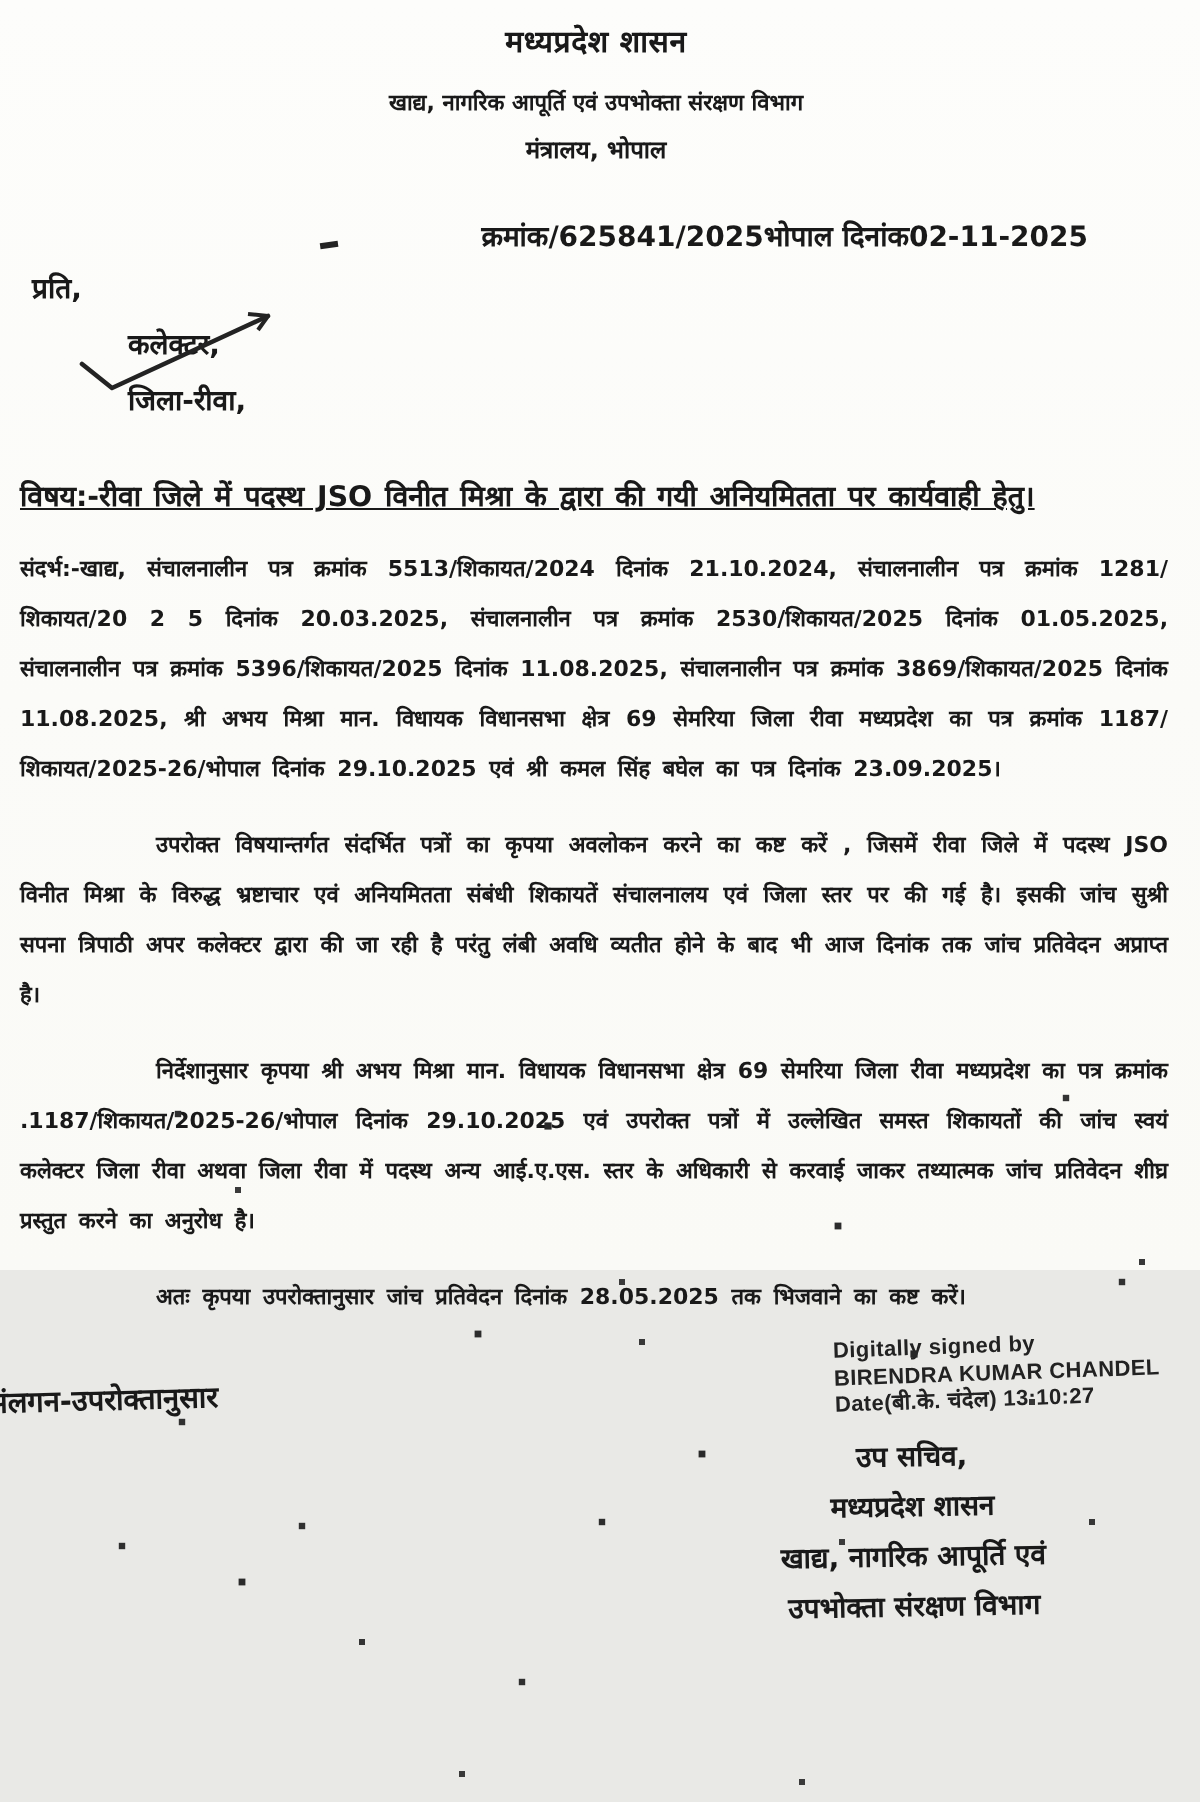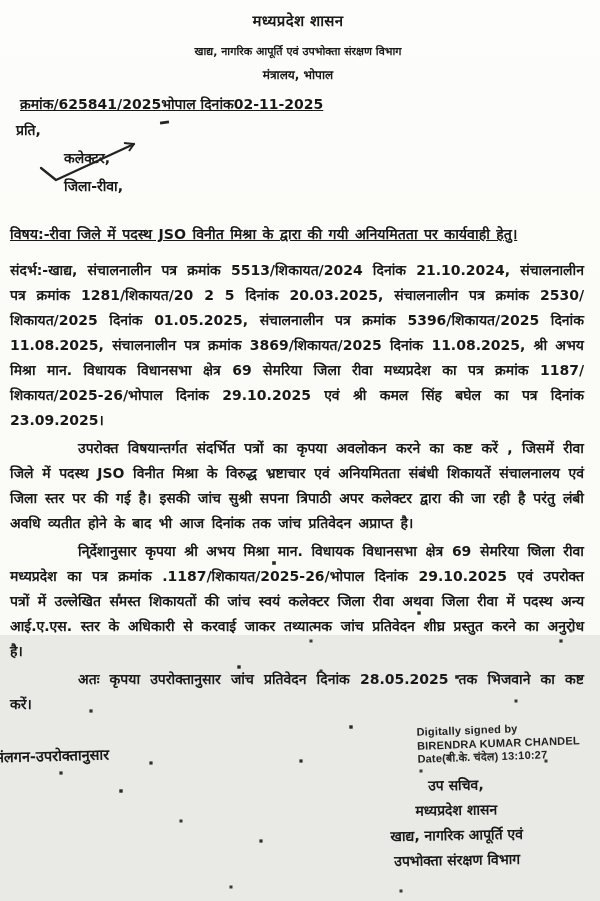--- a/index.html
+++ b/index.html
@@ -14,37 +14,37 @@
     color:#191919; font-weight:700;
   }
   .letter { position:absolute; inset:0; box-sizing:border-box; padding:6px 14px 0 10px; }
 
   .center { text-align:center; }
   .h1 { font-size:15px; padding-top:4px; letter-spacing:0.3px; }
   .h2 { font-size:11px; margin-top:13px; }
   .h3 { font-size:12px; margin-top:8px; }
 
   .ref-row {
-    display:flex; justify-content:flex-start; align-items:baseline;
-    margin-top:11px; font-size:14px; padding-left:10px; padding-right:42px;text-decoration:underline;
+    display:flex; justify-content:flex-end; align-items:baseline;
+    margin-top:25px; font-size:14px; padding-left:10px; padding-right:42px;
   }
 
   .to { margin:7px 0 0 6px; font-size:14px; }
   .addr { position:relative; margin:2px 0 0 54px; font-size:14px; }
   .addr .addr-line { margin-top:9px; }
   .tick { position:absolute; left:-26px; top:-16px; }
 
   .subject { margin-top:29px; font-size:14.2px; word-spacing:1.5px;text-decoration:underline; }
 
   .para {
-    font-size:14px; line-height:25px; text-align:justify;
+    font-size:11px; line-height:25px; text-align:justify;
     word-spacing:2.5px; margin:0 2px 0 0;
   }
   .p1 { margin-top:15px; }
-  .p2, .p3, .p4 { margin-top:3px; }
+  .p2, .p3, .p4 { margin-top:13px; }
   .indent { text-indent:68px; }
 
   .bottom-row { display:flex; justify-content:space-between; align-items:flex-start; margin-top:2px; }
   .enclosure {
     margin-left:-16px; margin-top:26px; font-size:14.5px;
     transform:rotate(-1.5deg); white-space:nowrap;
   }
   .digsig {
     font-family:"Liberation Sans", sans-serif; font-size:11px; line-height:13.5px;
     font-weight:700; color:#222; transform:rotate(-2deg);

